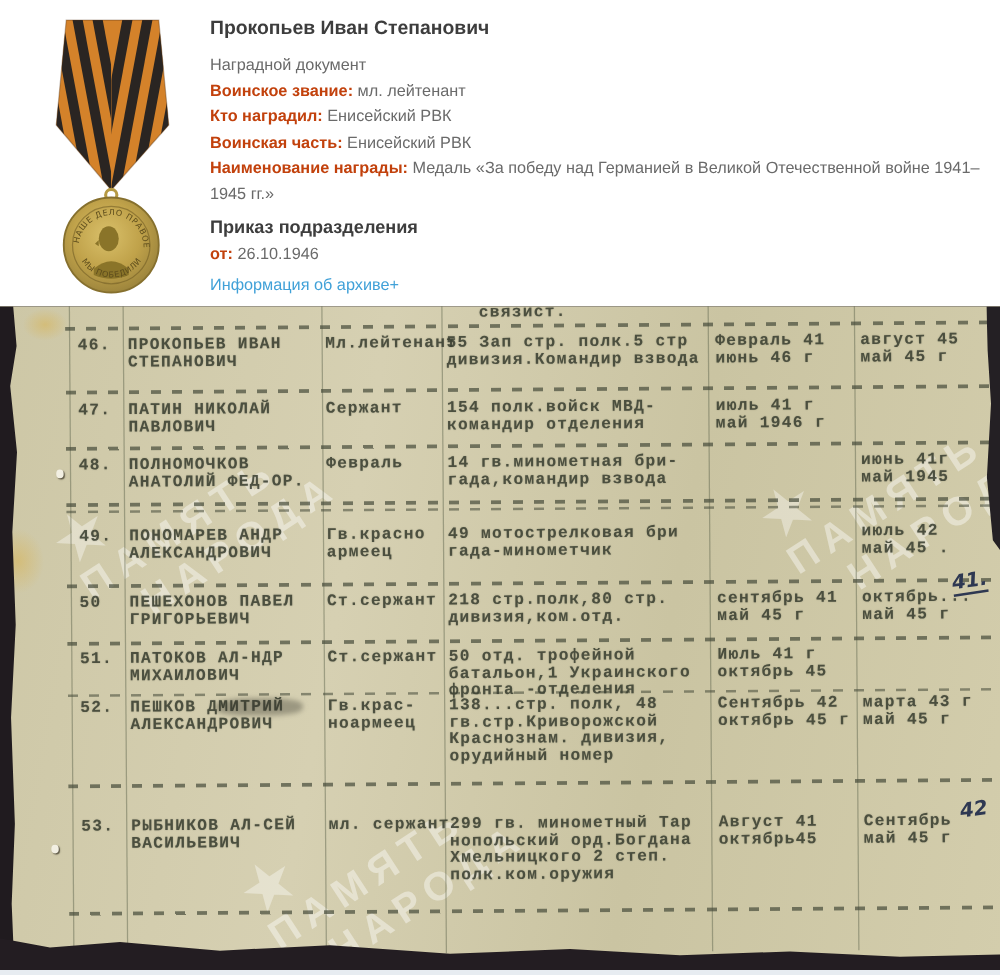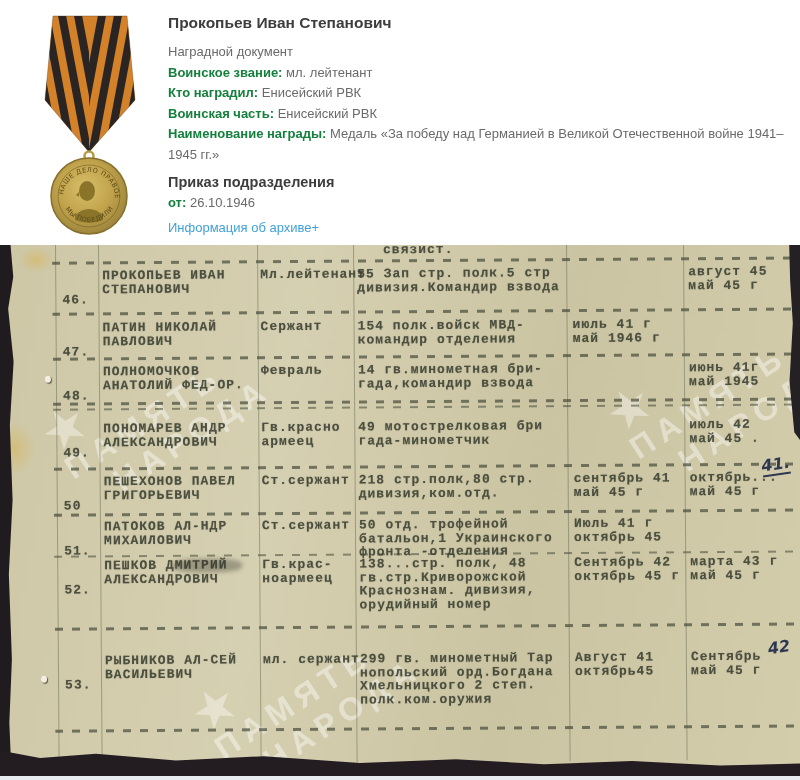--- a/index.html
+++ b/index.html
@@ -9,21 +9,21 @@
   
   .left-gray-strip { position:absolute; left:3px; top:0; width:10px; height:245px; background:#ececec; }
   .top-dark-line { position:absolute; left:55px; top:0; width:175px; height:3px; background:#3a3a3a; border-radius:0 0 2px 2px; }
 
   
   .award-card { position:absolute; left:0; top:0; width:800px; height:245px; background:#fff; }
   .medal-wrap { position:absolute; left:25px; top:10px; width:126px; height:228px; }
   .info { position:absolute; left:168px; top:14px; width:620px; }
   .info h1 { font-size:15.5px; font-weight:bold; color:#3d3d3d; margin-bottom:10px; }
   .line { font-size:13px; color:#6a6a6a; line-height:20.5px; }
-  .line b { color:#15803d; }
+  .line b { color:#c2410c; }
   .subtitle { margin-bottom:0; }
   .order-heading { font-size:14.5px; font-weight:bold; color:#3d3d3d; margin-top:9px; margin-bottom:4px; }
   .order-line { line-height:18px; }
   .archive-link { display:inline-block; margin-top:8px; font-size:13px; color:#41a1d8; text-decoration:none; cursor:pointer; }
 
   
   .scan { position:absolute; left:0; top:245px; width:800px; height:531px; background:#252026; overflow:hidden; }
   .paper { position:absolute; left:0; top:0; width:800px; height:531px;
            background:linear-gradient(100deg,#cdc7a6 0%,#d6d0b2 35%,#cac4a2 65%,#d3cdac 100%); }
   .table-layer { position:absolute; left:0; top:0; width:800px; height:531px; transform:rotate(-0.4deg); transform-origin:top left; }
@@ -31,21 +31,21 @@
   .vline { position:absolute; top:0; width:1px; height:520px; background:rgba(100,105,82,0.5); }
   .dash { position:absolute; height:3px; left:52px; width:742px;
           background:repeating-linear-gradient(90deg, rgba(70,75,58,0.7) 0 8px, transparent 8px 17px); }
   .dash.thin { height:2px; opacity:.8; }
 
   .tw { font-family:"Liberation Mono", monospace; font-weight:bold; font-size:13px; line-height:13.5px;
         color:rgba(60,65,50,0.83); letter-spacing:1px; white-space:pre-line;
         text-shadow:0 0 1px rgba(60,65,50,0.45); }
   .srow { position:absolute; left:0; width:800px; }
   .c { position:absolute; top:0; }
-  .c-num  { left:62px;  width:40px;margin-top:24px; }
+  .c-num  { left:62px;  width:40px; }
   .c-name { left:102px; width:165px; }
   .c-rank { left:260px; width:100px; }
   .c-unit { left:357px; width:212px; }
   .c-d1   { left:572px; width:112px; }
   .c-d2   { left:688px; width:110px; }
   .top-partial { position:absolute; left:383px; top:1px; }
 
   
   .wm { position:absolute; transform:rotate(-33deg); color:rgba(255,255,255,0.42); font-weight:bold;
         font-family:"Liberation Sans", sans-serif; pointer-events:none; }
@@ -200,20 +200,22 @@
 
       <div class="tw top-partial">связист.</div>
 
       <div class="srow" style="top:25px;">
         <div class="c c-num tw">46.</div>
         <div class="c c-name tw">ПРОКОПЬЕВ ИВАН
 СТЕПАНОВИЧ</div>
         <div class="c c-rank tw">Мл.лейтенант</div>
         <div class="c c-unit tw">55 Зап стр. полк.5 стр
 дивизия.Командир взвода</div>
+        <div class="c c-d1 tw">Февраль 41
+июнь 46 г</div>
         <div class="c c-d2 tw">август 45
 май 45 г</div>
       </div>
       <div class="srow" style="top:77px;">
         <div class="c c-num tw">47.</div>
         <div class="c c-name tw">ПАТИН НИКОЛАЙ
 ПАВЛОВИЧ</div>
         <div class="c c-rank tw">Сержант</div>
         <div class="c c-unit tw">154 полк.войск МВД-
 командир отделения</div>

